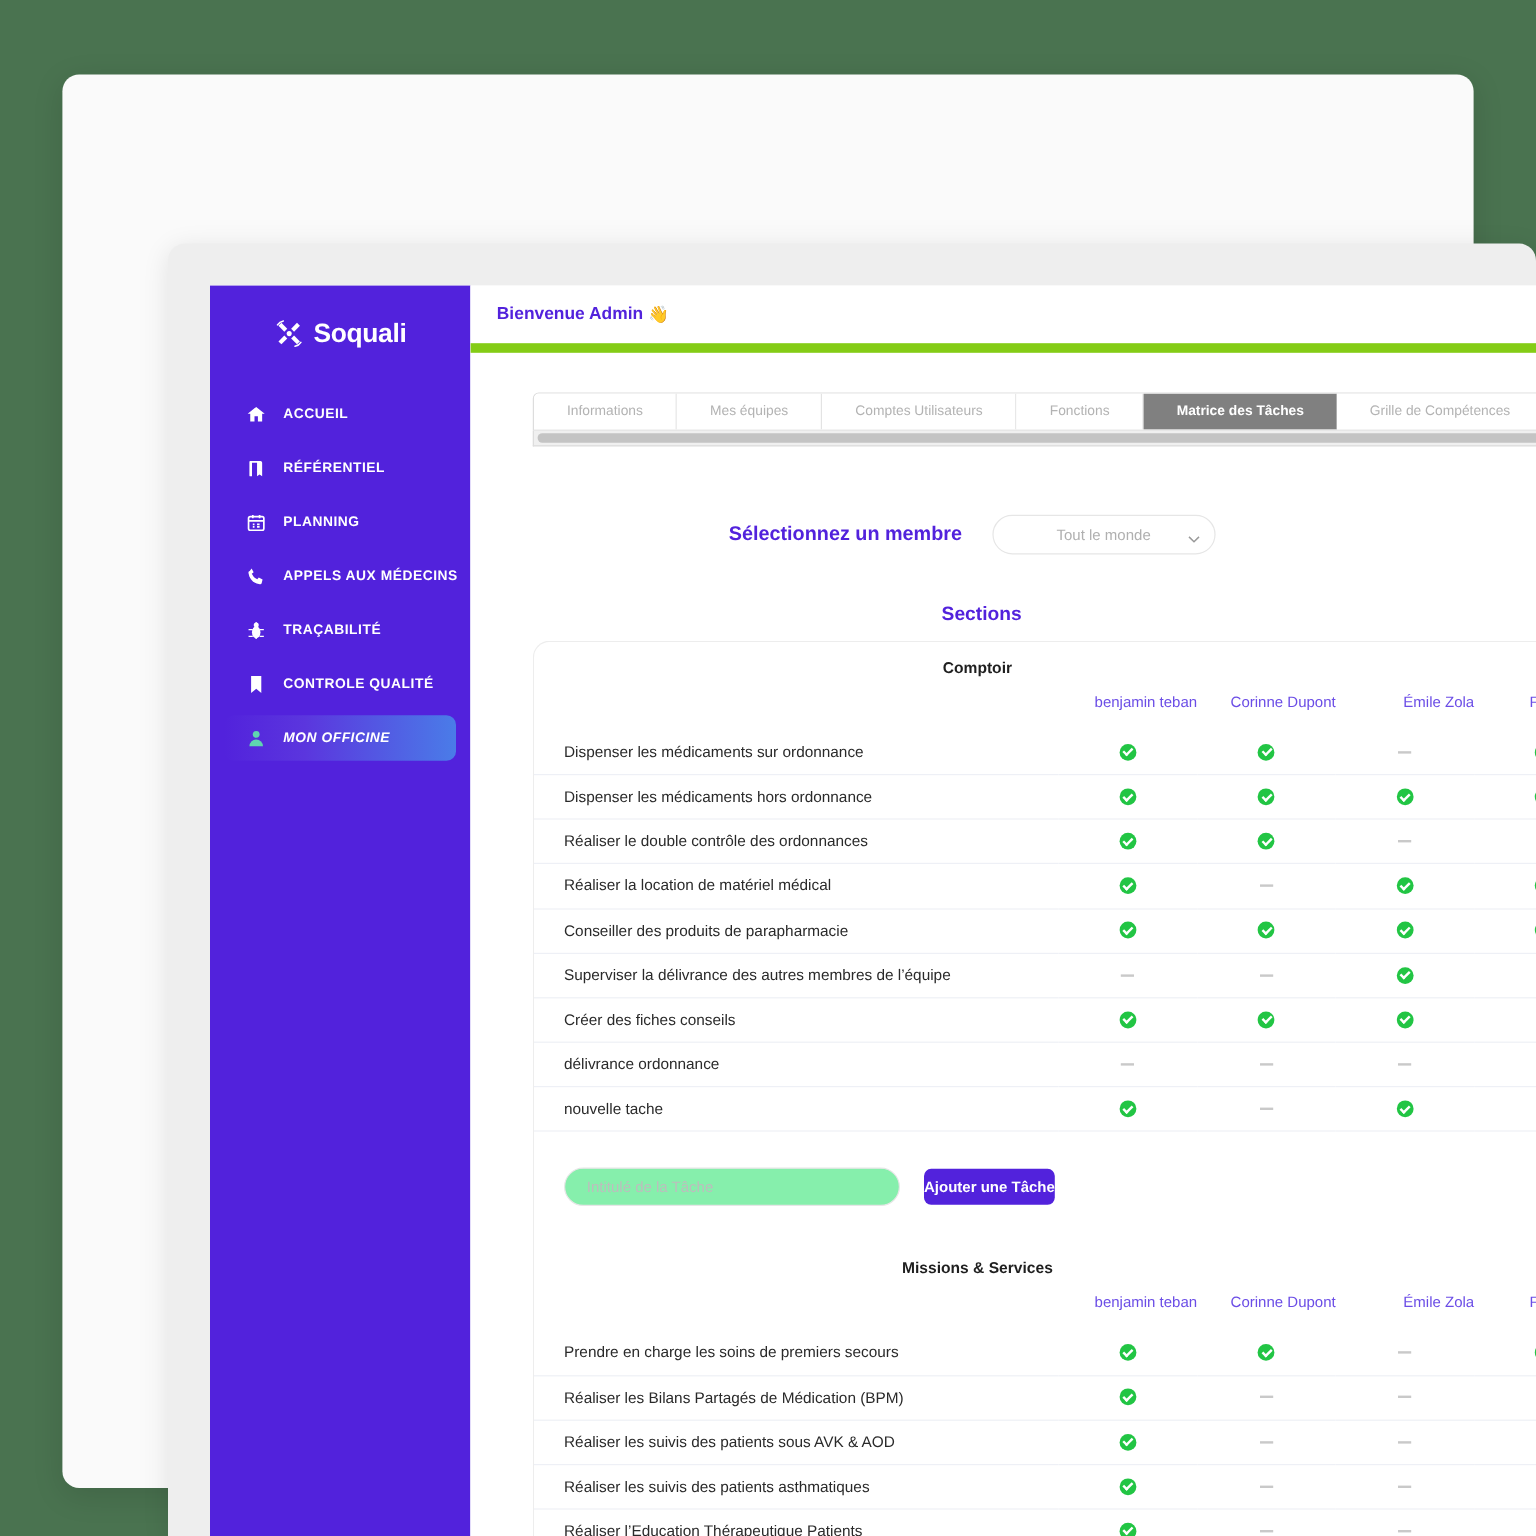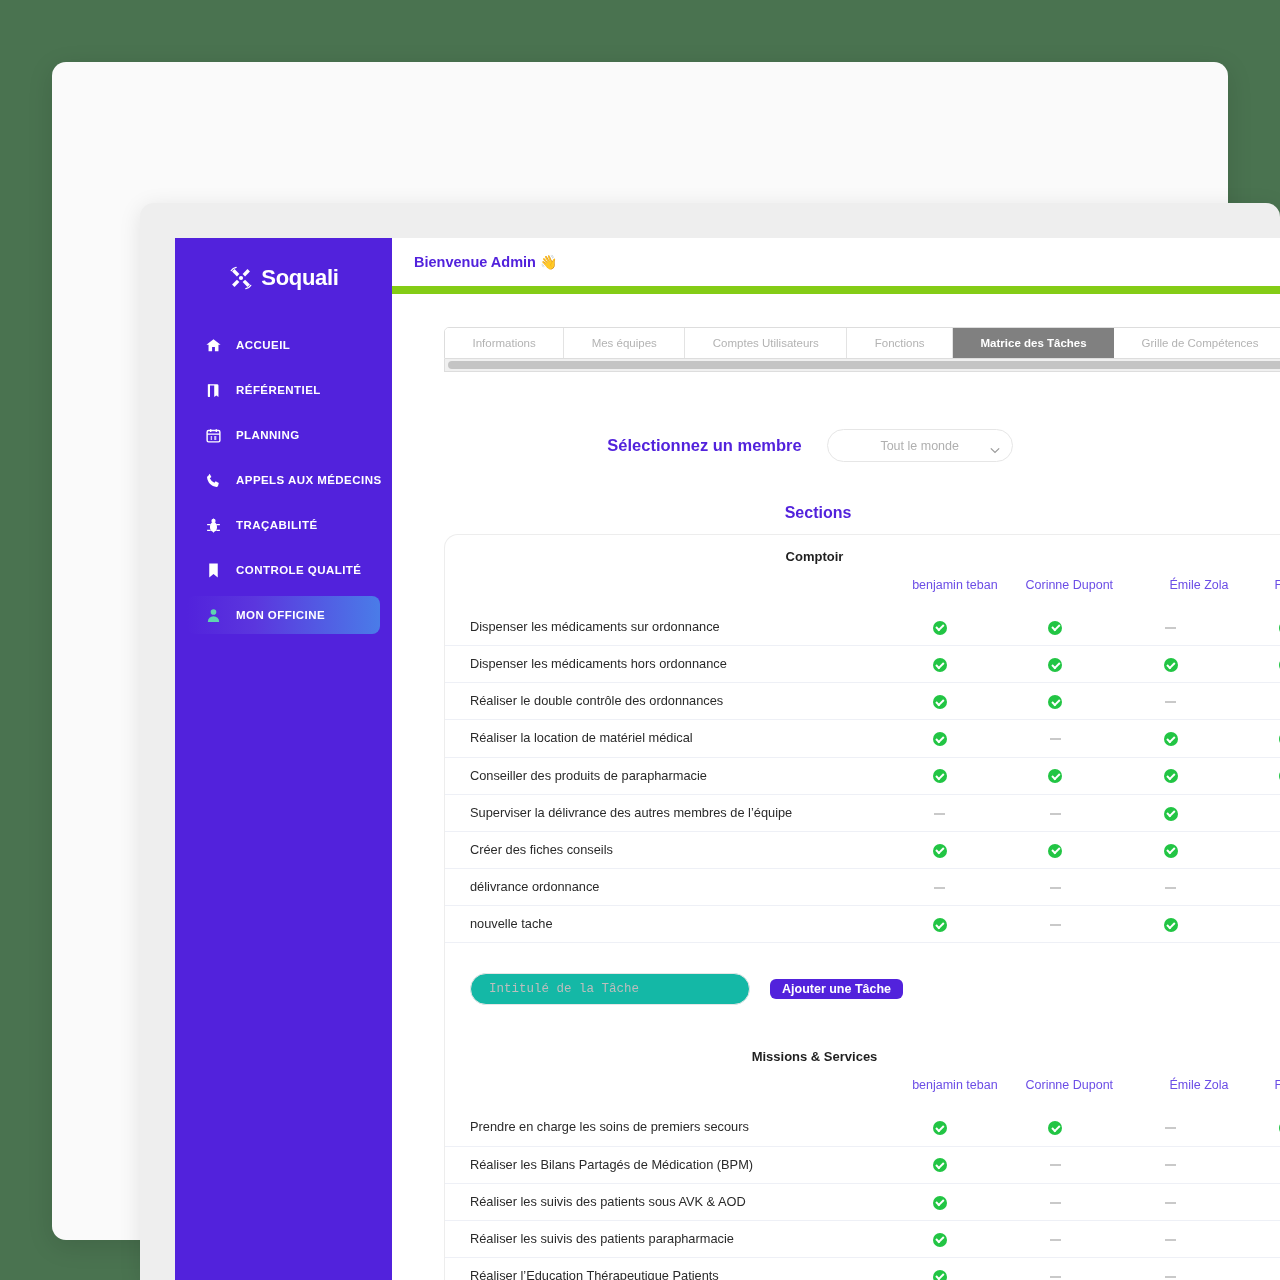--- a/index.html
+++ b/index.html
@@ -62,20 +62,21 @@
     width: 17px; height: 17px; flex: 0 0 17px;
     display: flex; align-items: center; justify-content: center;
     color: #fff;
   }
   .nav-item .nav-label {
     color: #ffffff; font-size: 11.5px; font-weight: 700;
     letter-spacing: .45px; white-space: nowrap;
   }
   .nav-item.active {
     background: linear-gradient(90deg, #5222dc 0%, #5b36de 35%, #4a7ce8 100%);
+    font-style: italic;
   }
   .nav-item.active .nav-icon { color: #5fd4b0; }
 
   
   #main { flex: 1 1 auto; background: #fff; position: relative; overflow: hidden; }
   #topbar {
     height: 56px; border-bottom: 8px solid #84cc16;
     display: flex; align-items: center; padding-left: 22px;
   }
   #topbar .welcome {
@@ -193,26 +194,26 @@
 
   
   #add-task-row {
     display: flex; align-items: center; gap: 20px;
     margin: 30px 0 0 25px;
   }
   #task-input {
     width: 280px; height: 32px;
     border: 1px solid #e6e6e6; border-radius: 17px;
     padding: 0 18px; font-size: 12.5px; color: #333;
-    font-family: Liberation Mono, monospace;
-    outline: none; background:#14b8a6;
+    font-family: Liberation Sans, sans-serif;
+    outline: none; background:#86efac;
   }
   #task-input::placeholder { color: #bdbdbd; }
   #add-task-btn {
-    height: 20px; padding: 0 12px;
+    height: 30px; padding: 0 0;
     background: #5222dc; color: #fff;
     border: none; border-radius: 6px;
     font-size: 12.5px; font-weight: 700; cursor: pointer;
     font-family: "Liberation Sans", sans-serif;
     white-space: nowrap;
   }
   .block-gap { height: 44px; }
 </style>
 </head>
 <body>
@@ -477,21 +478,21 @@
                   <td class="mark-cell"></td>
                 </tr>
                 <tr>
                   <td class="task-cell">Réaliser les suivis des patients sous AVK &amp; AOD</td>
                   <td class="mark-cell"><span class="chk"></span></td>
                   <td class="mark-cell"><span class="dash"></span></td>
                   <td class="mark-cell"><span class="dash"></span></td>
                   <td class="mark-cell"></td>
                 </tr>
                 <tr>
-                  <td class="task-cell">Réaliser les suivis des patients parapharmacie</td>
+                  <td class="task-cell">Réaliser les suivis des patients asthmatiques</td>
                   <td class="mark-cell"><span class="chk"></span></td>
                   <td class="mark-cell"><span class="dash"></span></td>
                   <td class="mark-cell"><span class="dash"></span></td>
                   <td class="mark-cell"></td>
                 </tr>
                 <tr>
                   <td class="task-cell">Réaliser l’Education Thérapeutique Patients</td>
                   <td class="mark-cell"><span class="chk"></span></td>
                   <td class="mark-cell"><span class="dash"></span></td>
                   <td class="mark-cell"><span class="dash"></span></td>

